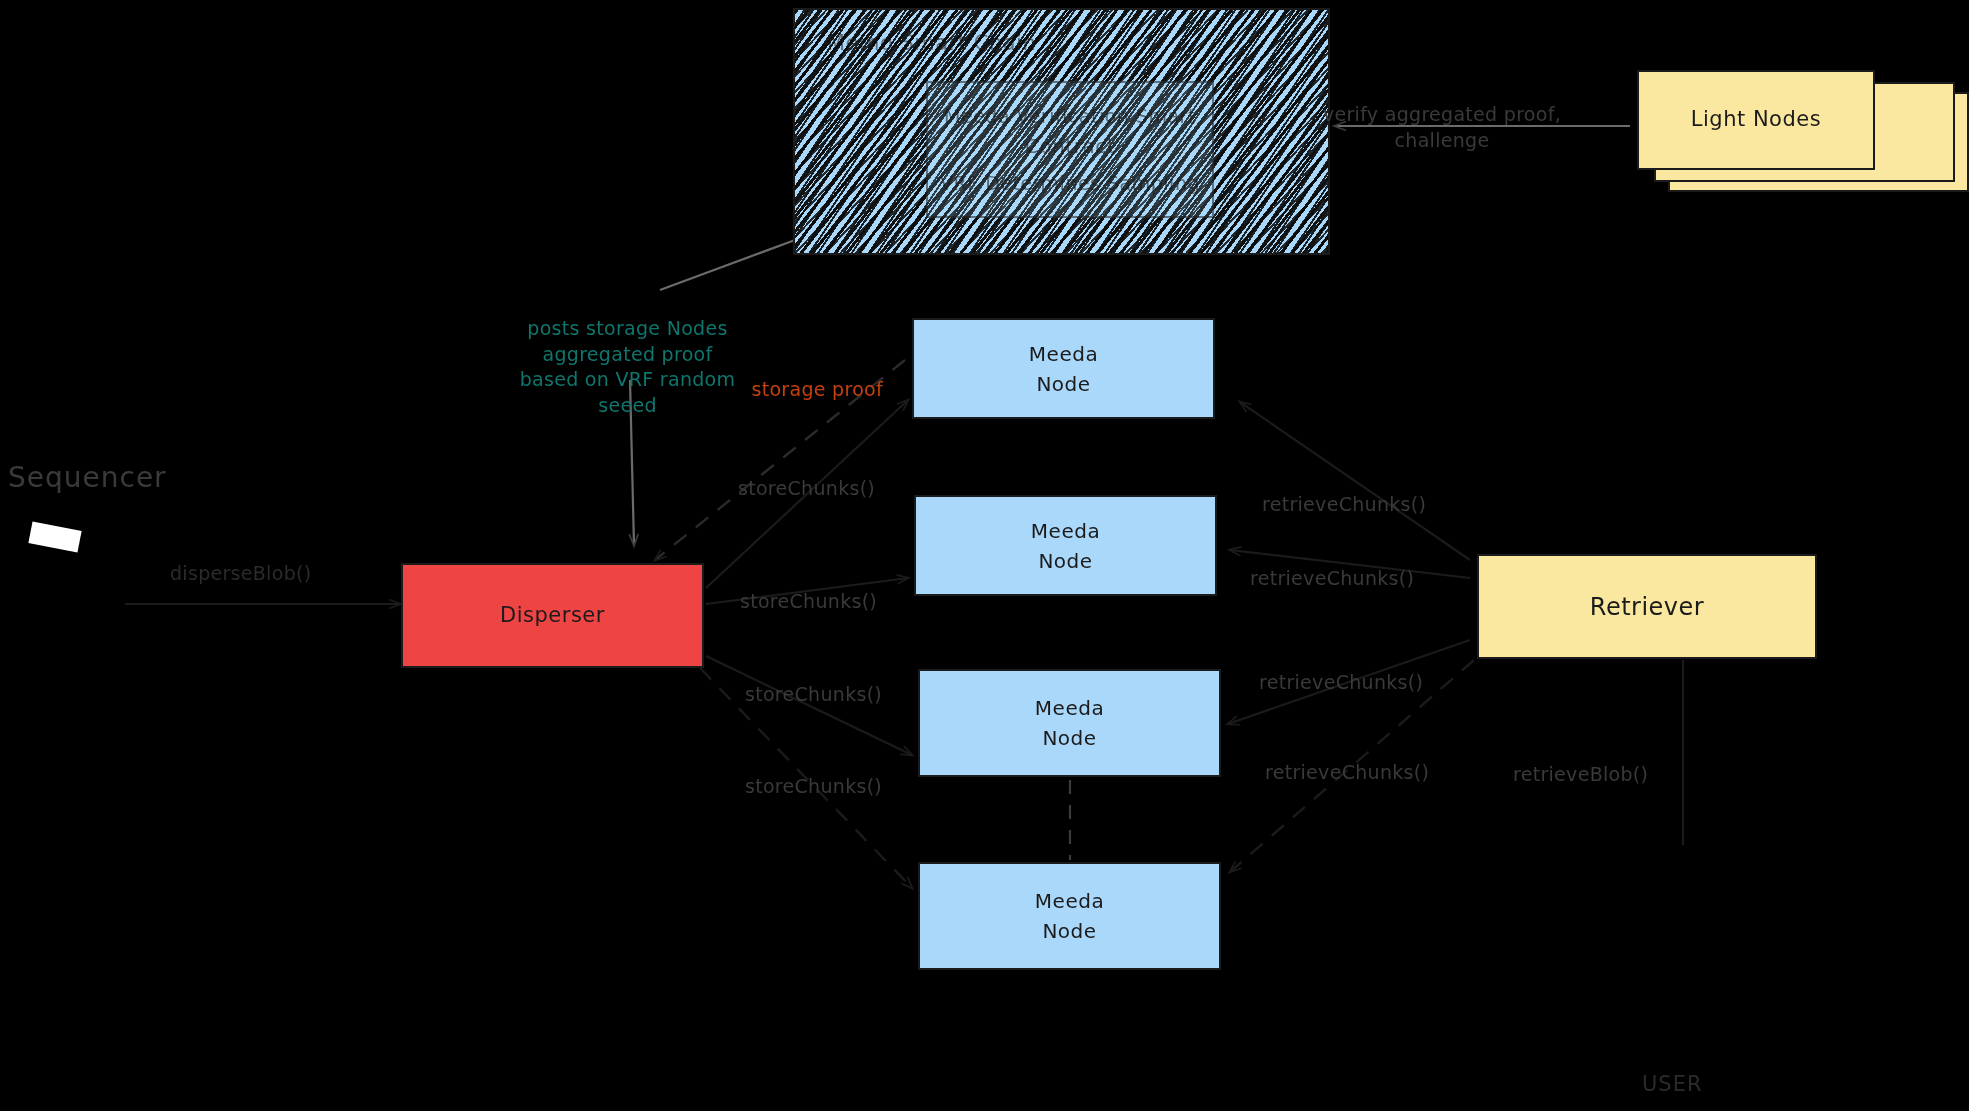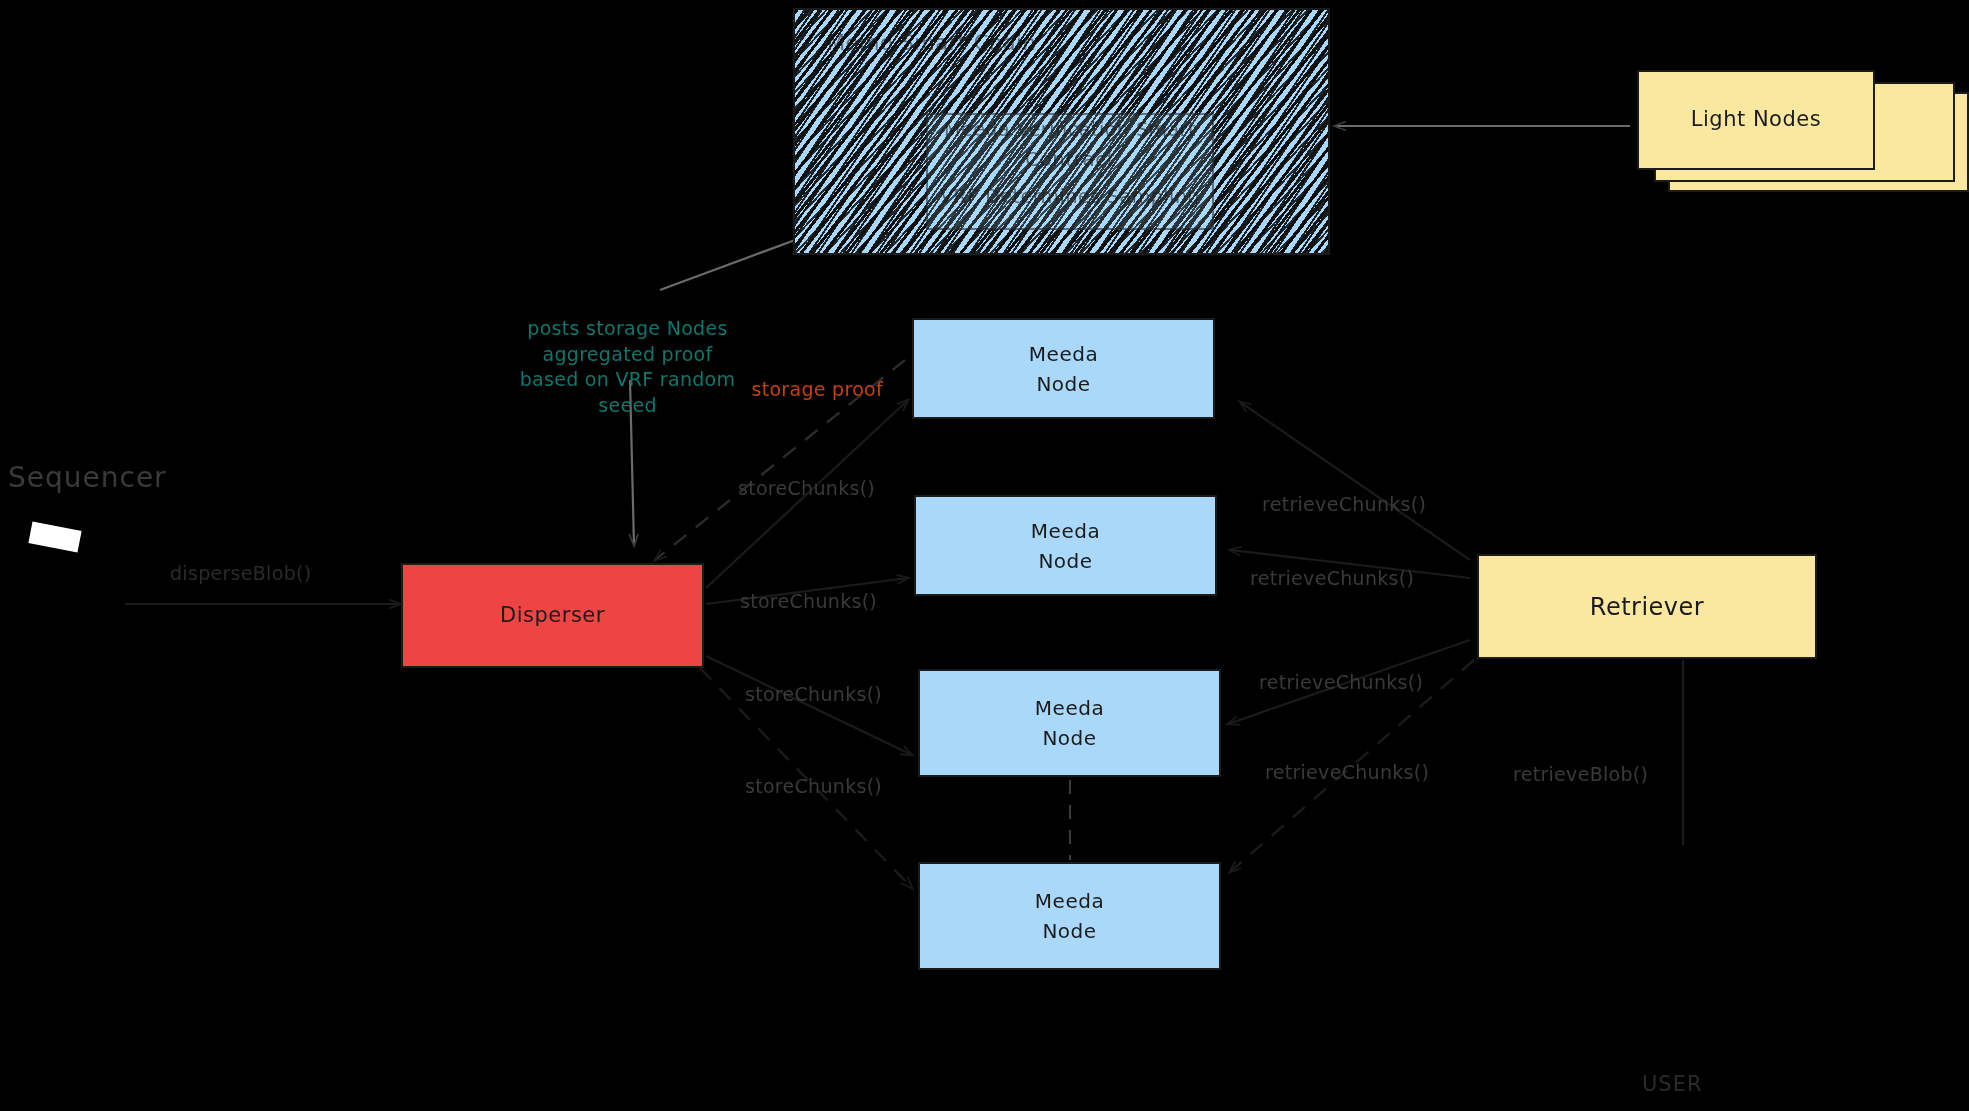--- a/index.html
+++ b/index.html
@@ -112,24 +112,24 @@
 
   <div class="node-box" style="left:793px; top:8px; width:537px; height:247px;
               background:
                 repeating-linear-gradient(128deg, rgba(10,10,10,0.96) 0 3px, rgba(169,216,251,0) 3px 9px),
                 repeating-linear-gradient(124deg, rgba(10,10,10,0.9) 0 2px, rgba(169,216,251,0) 2px 7px),
                 repeating-linear-gradient(133deg, rgba(10,10,10,0.85) 0 2px, rgba(169,216,251,0) 2px 11px),
                 #a9d8fb;
               align-items:flex-start; justify-content:flex-start;padding-left:32px;">
     <span class="node-label" style="position:absolute; left:32px; top:18px; font-size:21px; opacity:0.55;">Memo Smart Chain</span>
 
-    <div class="node-box" style="left:131px; top:71px; width:288px; height:117px;
+    <div class="node-box" style="left:131px; top:71px; width:288px; height:137px;
                 border-color:rgba(27,27,27,0.55);
                 background: rgba(169,216,251,0.16);
-                justify-content:flex-start;margin-top:32px;">
+                justify-content:center;">
       <span class="node-label" style="font-size:19px; opacity:0.6;">Meeda Verification Smart</span>
       <span class="node-label" style="font-size:20px; opacity:0.6;">Contract</span>
       <span class="node-label" style="font-size:19px; opacity:0.6; margin-top:8px;">VRF Determines Sampling</span>
     </div>
   </div>
 
   <div class="stack-card" style="left:1668px; top:92px; width:301px; height:100px; background:#fbe8a0;"></div>
   <div class="stack-card" style="left:1654px; top:82px; width:301px; height:100px; background:#fbe8a0;"></div>
   <div class="node-box" style="left:1637px; top:70px; width:238px; height:100px; background:#fbe8a0; font-size:21px;">
     <span class="node-label">Light Nodes</span>
@@ -161,20 +161,22 @@
 
   <div class="node-box" style="left:1477px; top:554px; width:340px; height:105px; background:#fbe8a0; font-size:24px;">
     <span>Retriever</span>
   </div>
 
   <span class="plain-label" style="left:8px; top:461px; font-size:28px; color:#3a3a3a;">Sequencer</span>
   <div class="seq-mark" style="left:30px; top:526px; width:50px; height:22px;"></div>
 
   <span class="plain-label" style="left:1642px; top:1072px; font-size:21px; color:#2b2b2b;">USER</span>
 
+  <span class="edge-label" style="left:1312px; top:102px; width:260px; color:#3a3a3a;">verify aggregated proof,
+challenge</span>
 
   <span class="edge-label" style="left:515px; top:270px; width:225px; color:#0f766e;margin-top:46px;">posts storage Nodes
 aggregated proof
 based on VRF random
 seeed</span>
 
   <span class="edge-label" style="left:703px; top:377px; width:180px; text-align:right; color:#c2410c;">storage proof</span>
 
   <span class="edge-label" style="left:170px; top:561px; width:180px; text-align:left;">disperseBlob()</span>
 

